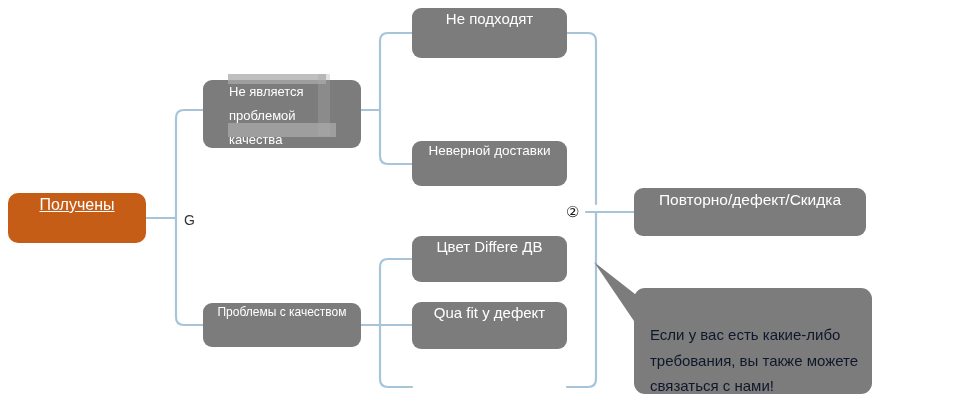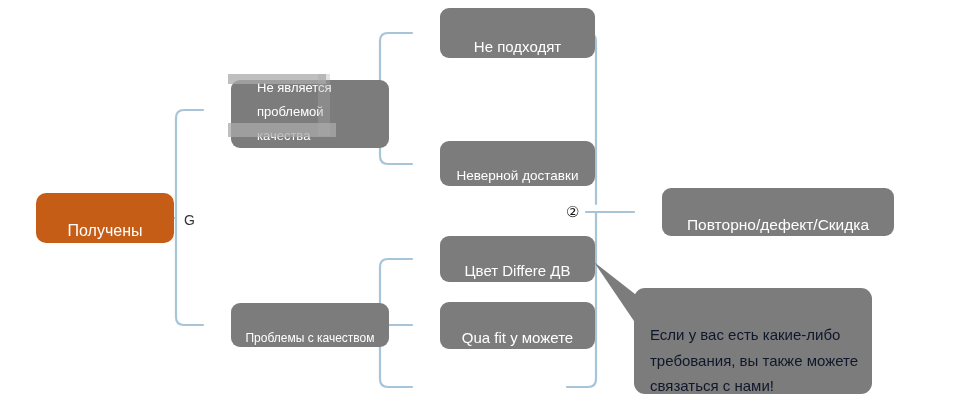--- a/index.html
+++ b/index.html
@@ -21,33 +21,32 @@
   #wires {
     position: absolute;
     left: 0; top: 0;
     width: 972px;
     height: 418px;
     pointer-events: none;
   }
   .node {
     position: absolute;
     display: flex;
-    align-items: flex-end;
+    align-items: flex-start;
     justify-content: center;
     border-radius: 9px;
     color: #ffffff;
     text-align: center;
     line-height: 1.5;
     padding: 0 10px;
     white-space: nowrap;
     overflow: hidden;
-    margin-left: 28px;
   }
   .node.gray   { background: #7c7c7c; }
-  .node.orange { background: #c65d17; }
+  .node.orange { background: #c65d17; text-decoration: underline; }
   .node.multiline {
     white-space: normal;
     line-height: 1.85;
     justify-content: flex-start;
     text-align: left;
   }
   
   #node-root {
     left: 8px; top: 193px;
     width: 138px; height: 50px;
@@ -184,21 +183,21 @@
   <div class="node gray" id="node-not-suitable">
     <span>Не подходят</span>
   </div>
   <div class="node gray" id="node-wrong-delivery">
     <span>Неверной доставки</span>
   </div>
   <div class="node gray" id="node-color-diff">
     <span>Цвет Differe ДВ</span>
   </div>
   <div class="node gray" id="node-qua-fit">
-    <span>Qua fit у можете</span>
+    <span>Qua fit у дефект</span>
   </div>
 
   <div class="wire-label" id="label-step2">②</div>
 
   <div class="node gray" id="node-outcome">
     <span>Повторно/дефект/Скидка</span>
   </div>
 
   <svg style="position:absolute;left:590px;top:262px;width:120px;height:70px;" viewBox="0 0 120 70" width="120" height="70">
     <polygon points="4,0 68,50 46,62" fill="#7c7c7c"></polygon>

